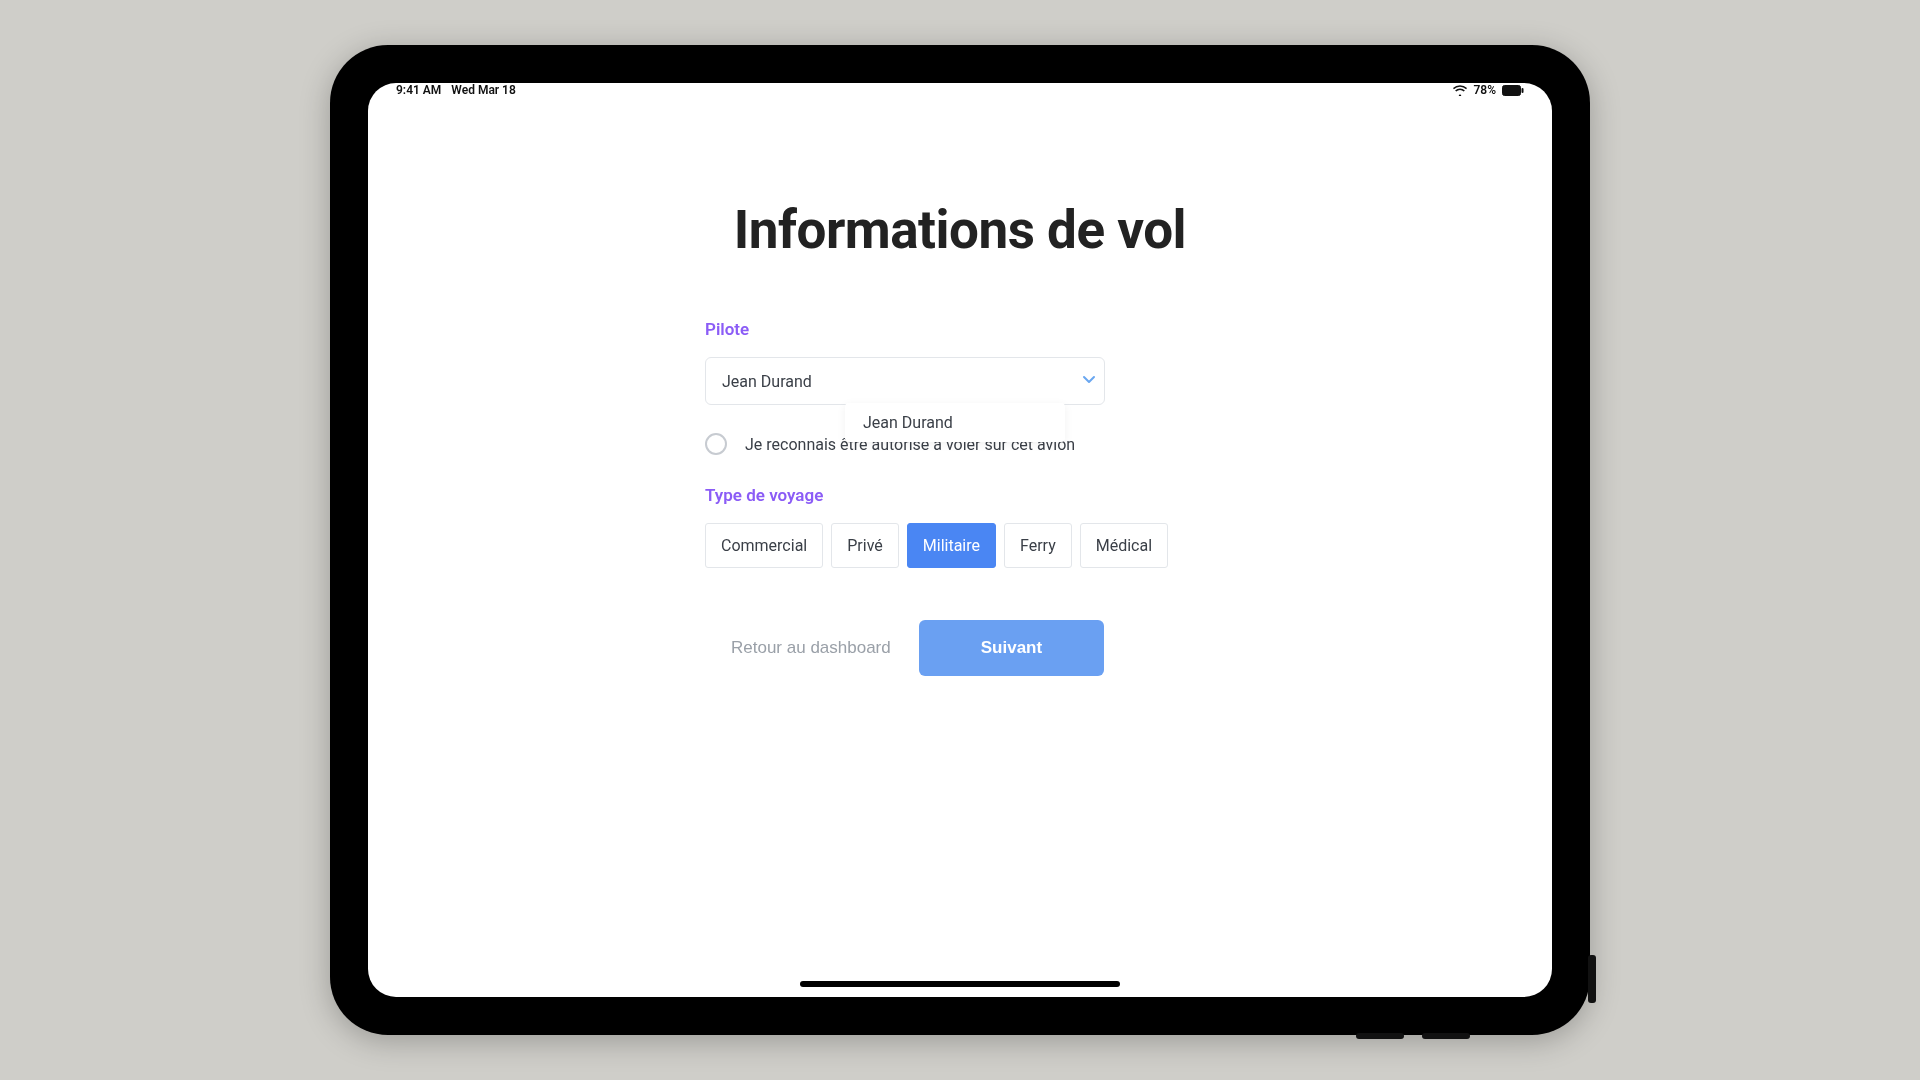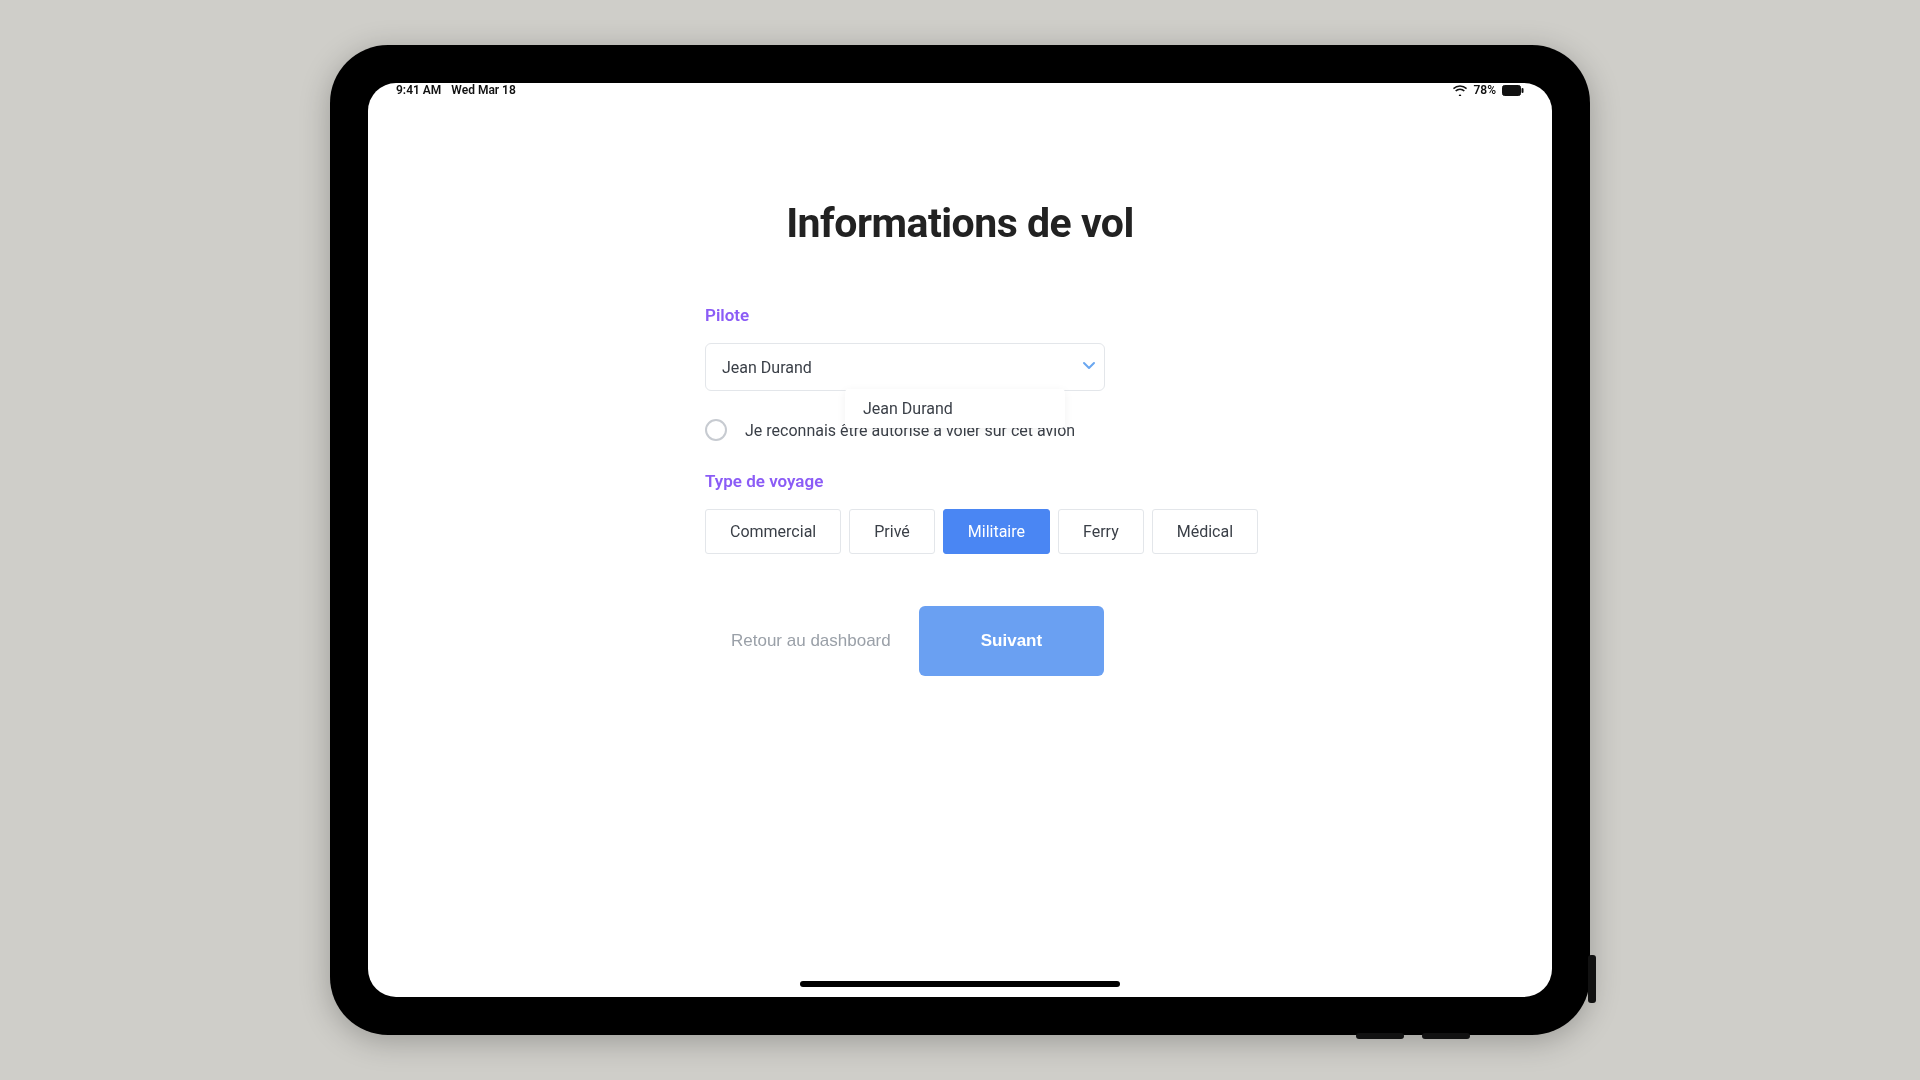--- a/index.html
+++ b/index.html
@@ -69,21 +69,21 @@
   .content {
     position: absolute;
     top: 70px;
     left: 0; right: 0;
     bottom: 0;
     display: flex;
     flex-direction: column;
     align-items: center;
   }
   .page-title {
-    font-size: 41px;
+    font-size: 53px;
     font-weight: 700;
     color: #222;
     margin-top: 46px;
     margin-bottom: 58px;
     letter-spacing: -0.5px;
   }
   .form {
     width: 510px;
     position: relative;
   }
@@ -160,21 +160,21 @@
     color: #3a3f47;
   }
   .seg-row {
     display: flex;
     gap: 0;
     margin-top: 16px;
     margin-bottom: 52px;
   }
   .seg {
     border: 1px solid #e3e6ea;
-    padding: 12px 24px;
+    padding: 12px 15px;
     font-size: 16px;
     color: #3a3f47;
     background: #fff;
     cursor: pointer;
     margin-right: 8px;
     border-radius: 3px;
   }
   .seg.active {
     background: #4a86f3;
     border-color: #4a86f3;
@@ -193,21 +193,21 @@
     border: none;
     cursor: pointer;
     padding: 14px 8px;
   }
   .btn-primary {
     background: #6aa0f2;
     color: #fff;
     border: none;
     font-size: 17px;
     font-weight: 600;
-    padding: 25px 62px;
+    padding: 18px 62px;
     border-radius: 6px;
     cursor: pointer;
   }
   .home-indicator {
     position: absolute;
     bottom: 10px;
     left: 50%;
     transform: translateX(-50%);
     width: 320px;
     height: 6px;

